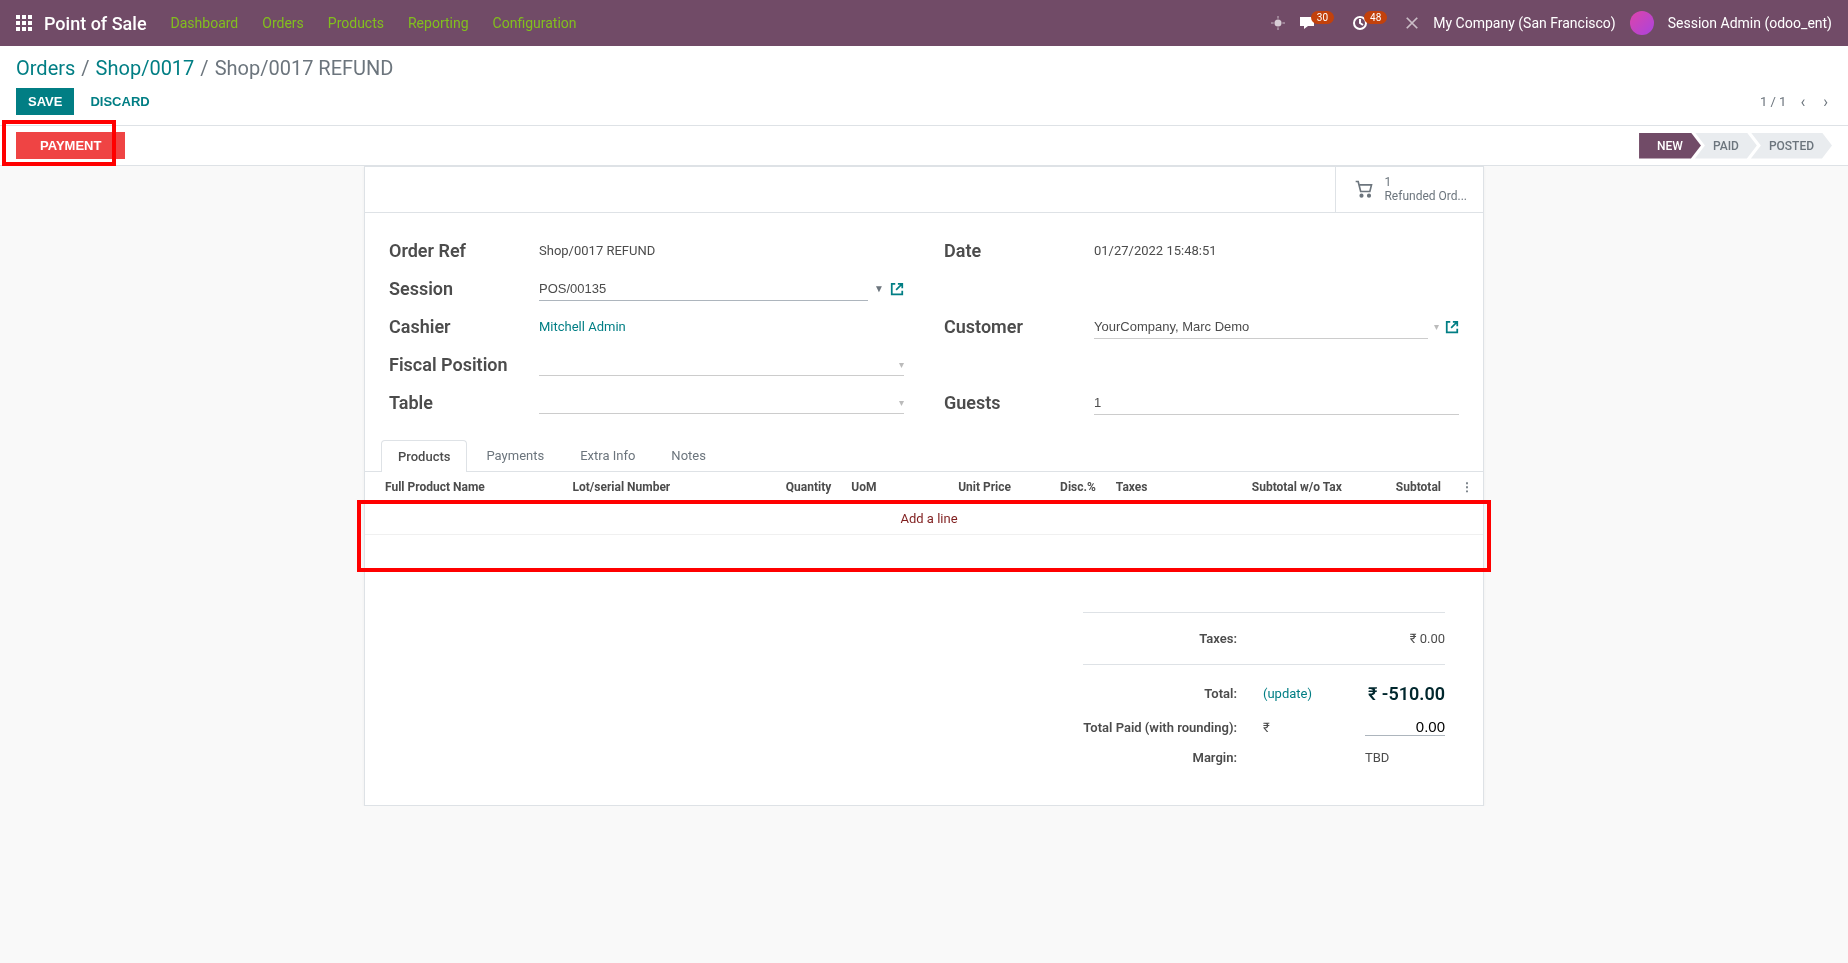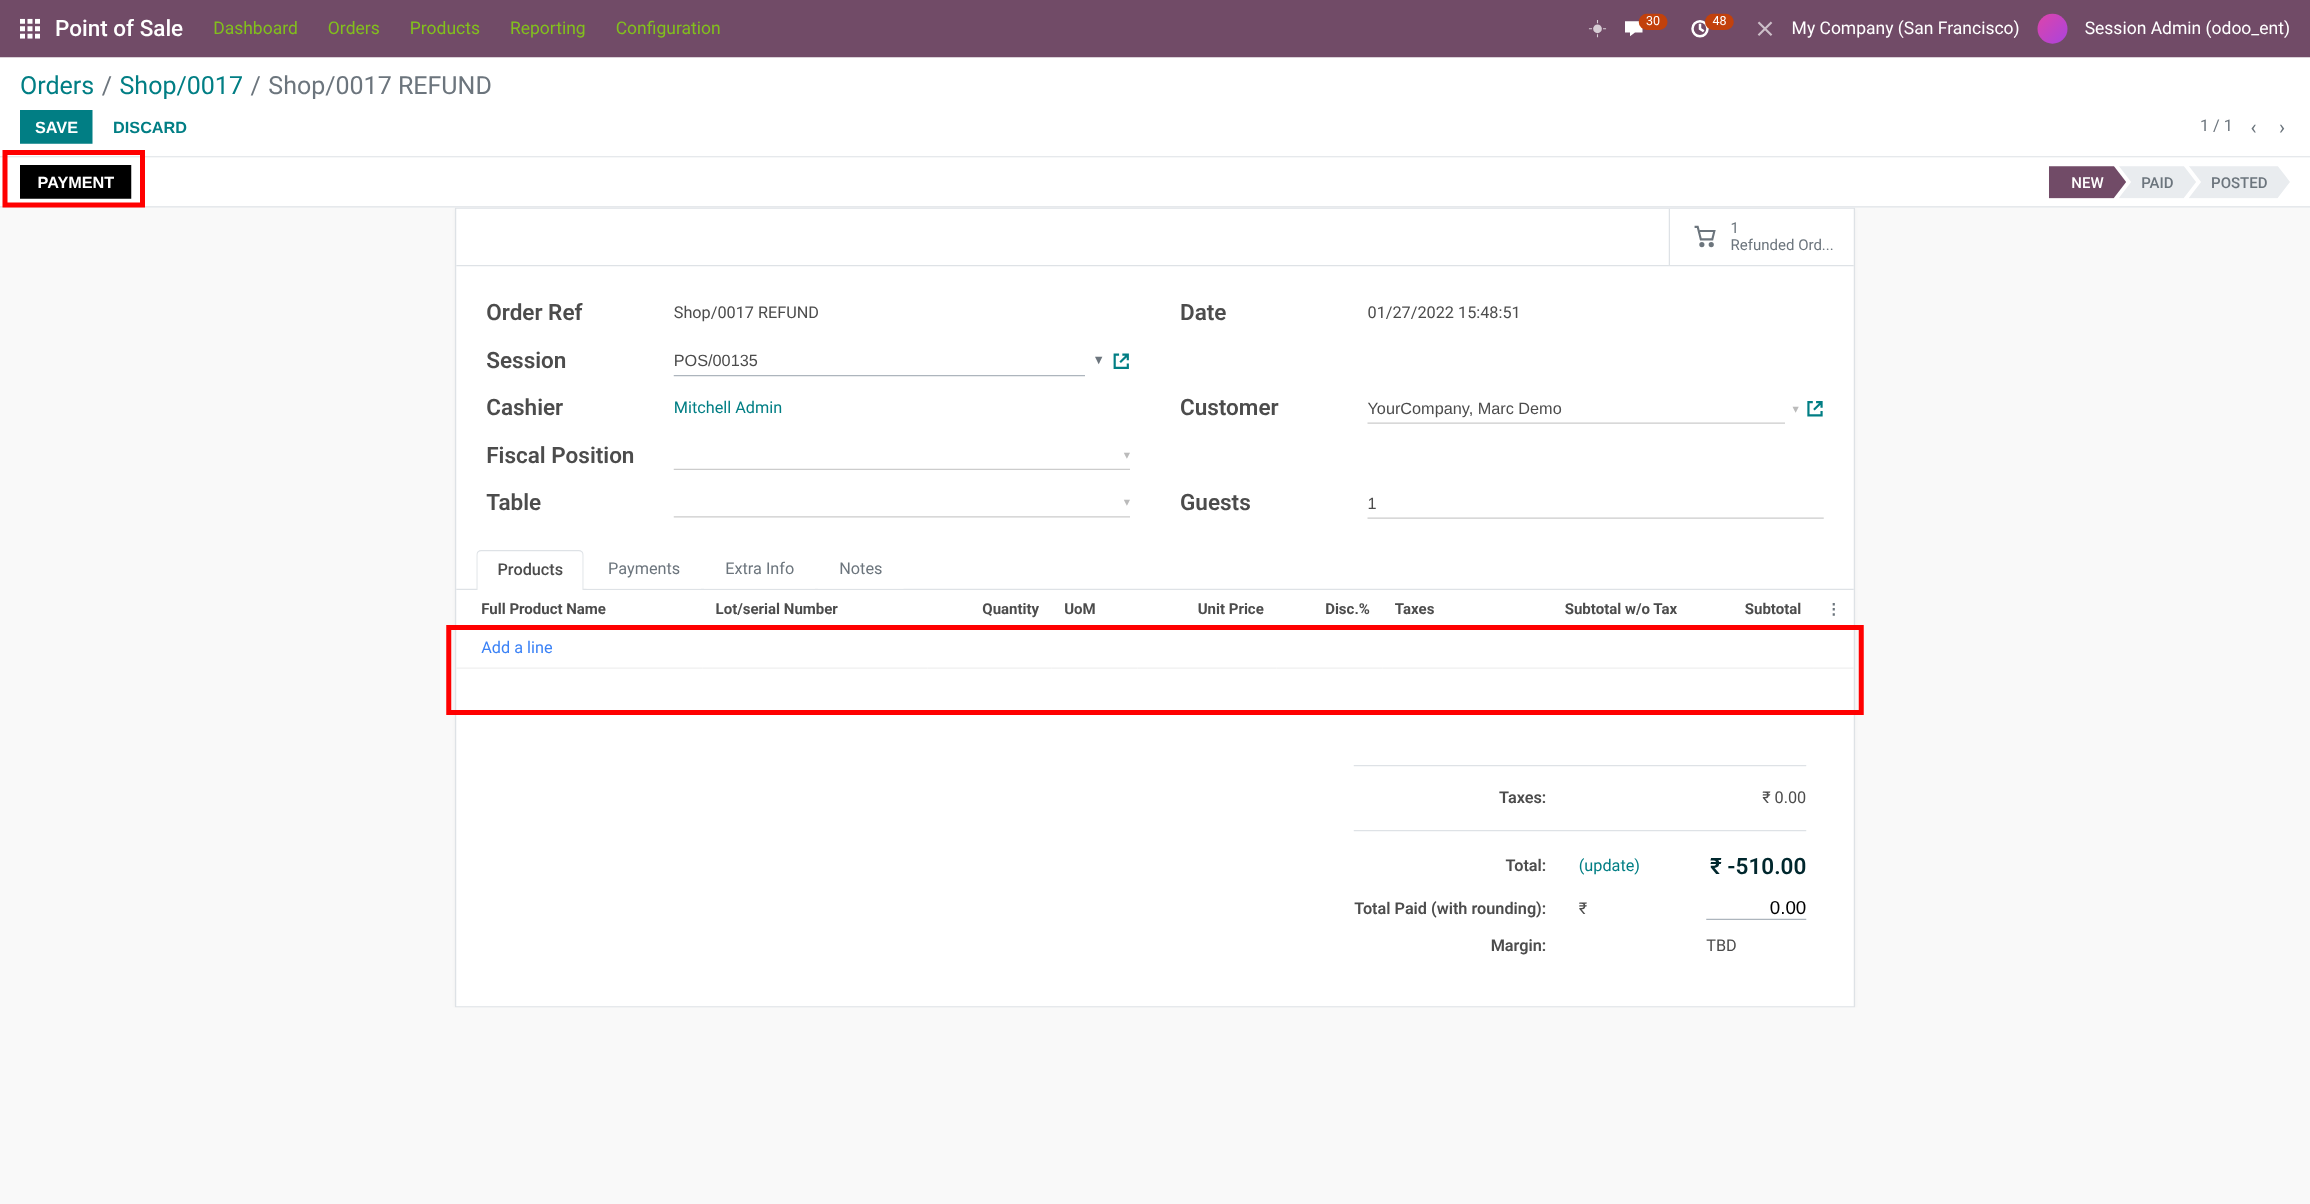--- a/index.html
+++ b/index.html
@@ -29,21 +29,21 @@
 .cp-row { display: flex; justify-content: space-between; align-items: center; padding-bottom: 10px; }
 .cp-buttons { display: flex; gap: 8px; }
 .btn-primary { background: #017e84; color: #fff; border: none; padding: 6px 12px; font-weight: 600; cursor: pointer; font-size: 13px; }
 .btn-link { background: none; border: none; color: #017e84; font-weight: 700; cursor: pointer; padding: 6px 8px; font-size: 13px; }
 .pager { display: flex; align-items: center; gap: 10px; color: #6c757d; }
 .pager .arrow { cursor: pointer; padding: 4px; color: #6c757d; font-size: 16px; }
 
 
 .status-bar { background: #fff; border-bottom: 1px solid #dee2e6; display: flex; justify-content: space-between; align-items: center; padding: 6px 16px; }
 .status-bar .left-buttons { }
-.btn-payment { background: #000000; color: #fff; border: none; padding: 6px 14px; font-weight: 600; cursor: pointer; font-size: 13px; }
+.btn-payment { background: #ef4444; color: #fff; border: none; padding: 6px 24px; font-weight: 600; cursor: pointer; font-size: 13px; }
 .status-steps { display: flex; }
 .status-step { position: relative; padding: 6px 18px; background: #e9ecef; color: #6c757d; font-size: 12px; font-weight: 500; clip-path: polygon(0 0, calc(100% - 10px) 0, 100% 50%, calc(100% - 10px) 100%, 0 100%, 10px 50%); margin-left: -6px; }
 .status-step.first { clip-path: polygon(0 0, calc(100% - 10px) 0, 100% 50%, calc(100% - 10px) 100%, 0 100%); margin-left:0; }
 .status-step.active { background: #714B67; color: #fff; }
 
 
 .sheet-wrapper { display: flex; justify-content: center; padding: 0 16px; }
 .sheet { background: #fff; max-width: 1120px; width: 100%; border: 1px solid #dee2e6; box-shadow: 0 1px 3px rgba(0,0,0,0.05); }
 
 .button-box { display: flex; justify-content: flex-end; border-bottom: 1px solid #dee2e6; }
@@ -66,21 +66,21 @@
 
 .tabs { display: flex; padding: 0 16px; border-bottom: 1px solid #dee2e6; }
 .tab { padding: 8px 16px; border: 1px solid transparent; border-bottom: none; cursor: pointer; color: #6c757d; font-size: 13px; background:#fff; border-radius: 4px 4px 0 0; margin-right:2px;}
 .tab.active { border-color: #dee2e6; color: #4c4c4c; font-weight: 500; position: relative; top: 1px; background:#fff;}
 
 
 .order-table { width: 100%; border-collapse: collapse; }
 .order-table th { text-align: left; padding: 8px 10px; font-weight: 700; font-size: 12px; color: #4c4c4c; border-bottom: 1px solid #dee2e6; }
 .order-table th.right, .order-table td.right { text-align: right; }
 .order-table td { padding: 8px 10px; font-size: 13px; color: #4c4c4c; border-bottom: 1px solid #f0f0f0; }
-.order-table .add-line td { color: #3b82f6; cursor: pointer; }
+.order-table .add-line td { color: #7f1d1d; cursor: pointer; text-align: center; }
 .order-table .trash { cursor: pointer; color: #6c757d; }
 .order-table .kebab { cursor: pointer; color: #6c757d; text-align:center;}
 
 
 .totals { padding: 16px 24px 32px 24px; display: flex; justify-content: flex-end; }
 .totals-table { }
 .totals-table td { padding: 6px 12px; font-size: 13px; }
 .totals-table .tlabel { text-align: right; font-weight: 600; color: #4c4c4c; }
 .totals-table .tval { text-align: right; min-width: 100px; }
 .totals-table .total-row .tval { font-size: 18px; font-weight: 600; color: #00272d; }

